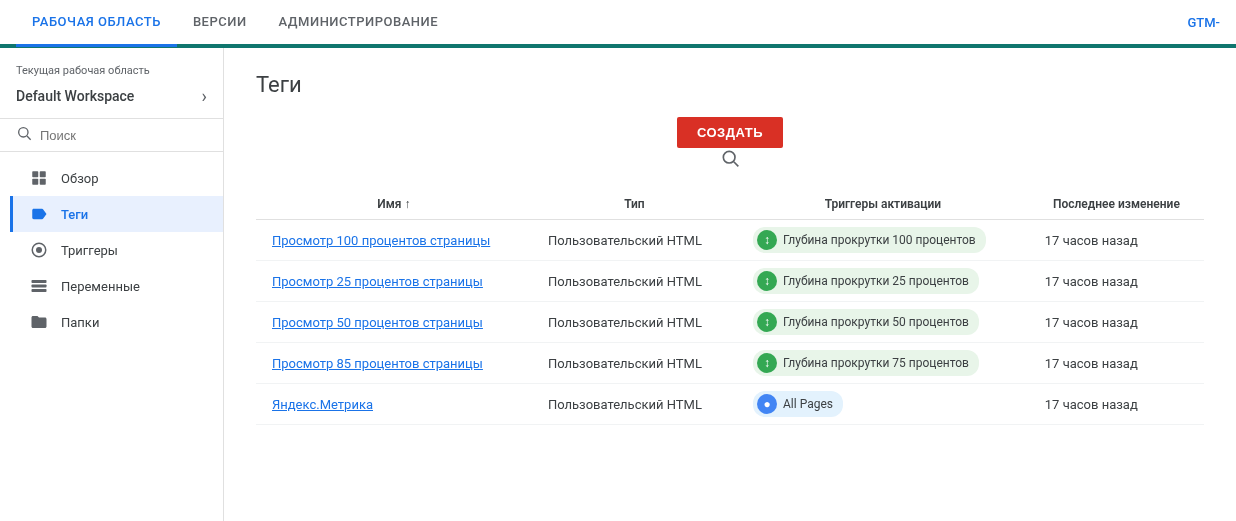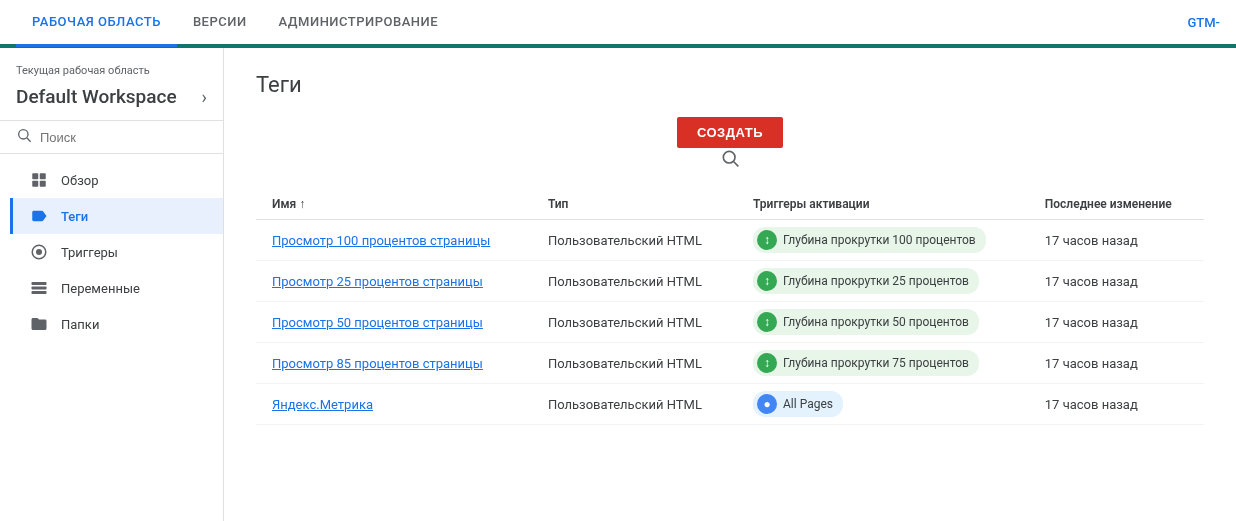--- a/index.html
+++ b/index.html
@@ -62,21 +62,21 @@
       margin-bottom: 4px;
     }
     .workspace-row {
       display: flex;
       align-items: center;
       justify-content: space-between;
       cursor: pointer;
       padding: 4px 0;
     }
     .workspace-name {
-      font-size: 19px;
+      font-size: 14px;
       font-weight: 500;
       color: #3c4043;
     }
     .chevron-icon {
       color: #5f6368;
       font-size: 18px;
     }
     .search-row {
       display: flex;
       align-items: center;
@@ -163,21 +163,21 @@
       color: #5f6368;
       font-size: 20px;
     }
 
     
     .tags-table {
       width: 100%;
       border-collapse: collapse;
     }
     .tags-table th {
-      text-align: left;
+      text-align: center;
       font-size: 12px;
       font-weight: 600;
       color: #3c4043;
       padding: 8px 16px;
       border-bottom: 1px solid #e0e0e0;
     }
     .tags-table td {
       padding: 7px 16px;
       border-bottom: 1px solid #f1f3f4;
       font-size: 13px;

